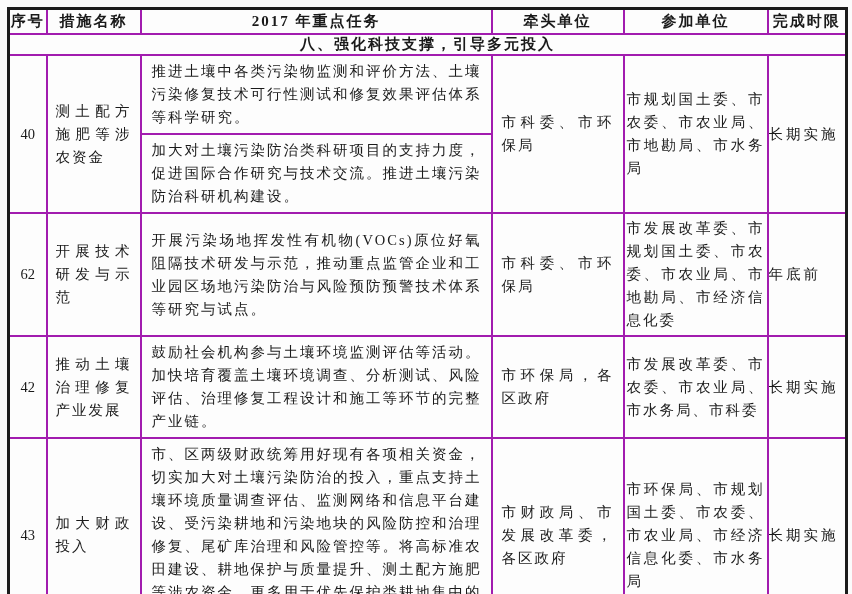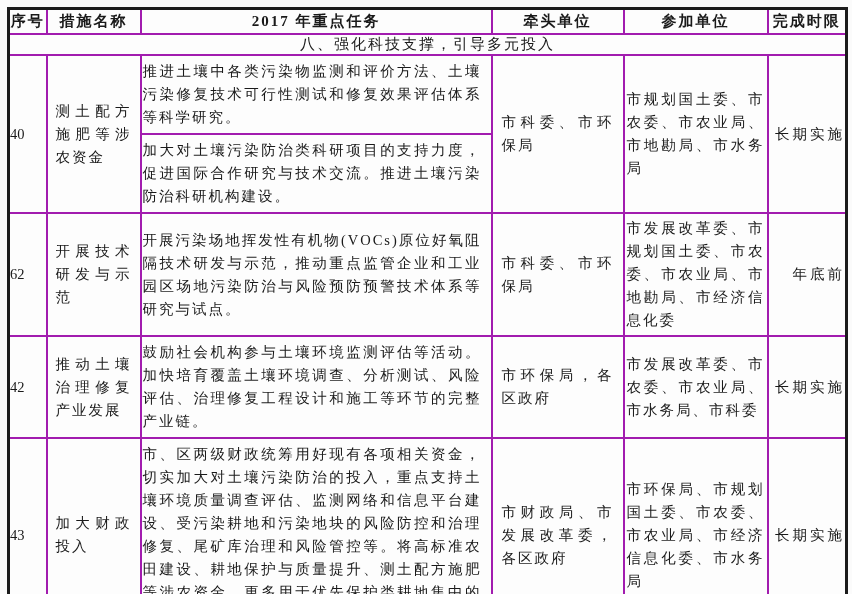--- a/index.html
+++ b/index.html
@@ -26,32 +26,32 @@
     overflow: hidden;
   }
   th.hdr {
     font-weight: 700;
     font-size: 15px;
     text-align: center;
     letter-spacing: 2px;
     height: 23px;
   }
   td.section {
-    font-weight: 400;
+    font-weight: 700;
     text-align: center;
     height: 20px;
     line-height: 19px;
     font-size: 15px;
   }
-  td.num { text-align: left; letter-spacing: 0; }
+  td.num { text-align: center; letter-spacing: 0; }
   td.name { text-align: justify; text-justify: inter-character; padding: 3px 8px; }
-  td.task { text-align: justify; text-justify: inter-character; padding: 4px 9px 4px 1px; }
+  td.task { text-align: justify; text-justify: inter-character; padding: 4px 9px 4px 10px; }
   td.lead { text-align: justify; text-justify: inter-character; padding: 5px 9px; }
   td.part { text-align: justify; text-justify: inter-character; padding: 3px 2px; }
-  td.time { text-align: right; letter-spacing: 3px; }
+  td.time { text-align: left; letter-spacing: 3px; }
   tr.h40a { height: 67px; }
   tr.h40b { height: 70px; margin-left: 32px; }
   tr.h41  { height: 102px; }
   tr.h42  { height: 72px; }
   tr.h43  { height: 137px; }
 </style>
 </head>
 <body>
 
 <table class="doc-table">

